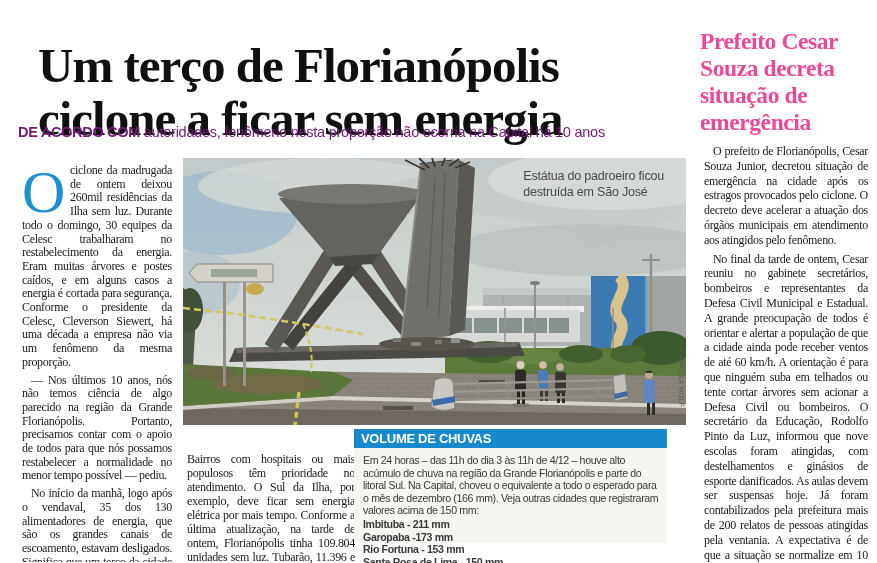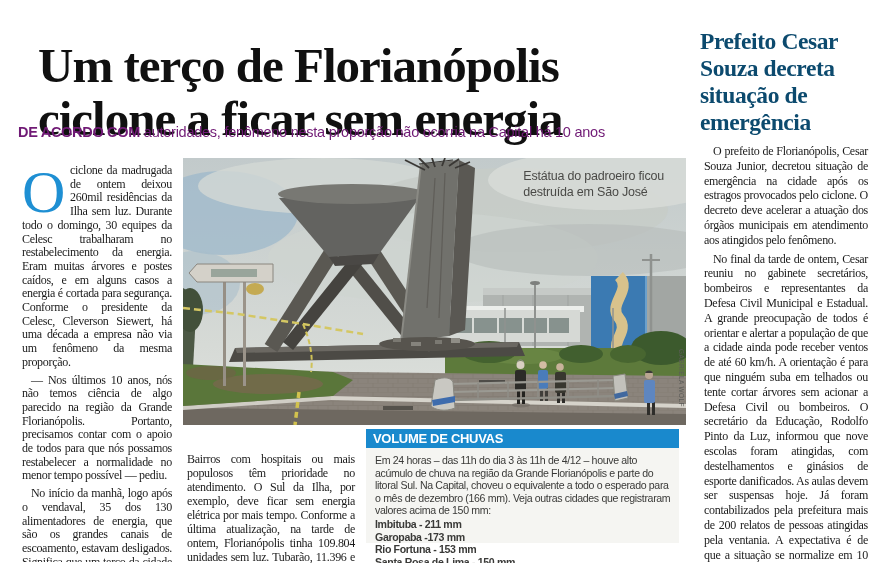--- a/index.html
+++ b/index.html
@@ -26,31 +26,31 @@
   
   .photo{position:absolute;left:183px;top:158px;width:503px;height:267px;overflow:hidden;background:#c9cdca;}
   .photo svg{display:block;width:100%;height:100%;}
   .photo-caption{position:absolute;right:22px;top:10px;text-align:left;
         font:400 12.5px/16px "Liberation Sans",sans-serif;letter-spacing:-0.2px;color:#4a4a47;}
   .photo-credit{position:absolute;right:1px;bottom:18px;
         writing-mode:vertical-rl;font:400 6.5px "Liberation Sans",sans-serif;
         letter-spacing:0.4px;color:#5c5c58;}
 
   
-  .volume-box{position:absolute;left:366px;top:429px;width:313px;height:114px;background:#f5f5f2;}
+  .volume-box{position:absolute;left:354px;top:429px;width:313px;height:114px;background:#f5f5f2;}
   .volume-title{height:19px;background:#1989cd;color:#ffffff;
         font:700 13px/19px "Liberation Sans",sans-serif;letter-spacing:-0.3px;padding-left:7px;}
   .volume-body{padding:6px 8px 0 9px;
         font:400 10.6px/12.6px "Liberation Sans",sans-serif;letter-spacing:-0.35px;color:#3a3a38;}
   .volume-body .intro{margin:0 0 1px 0;}
   .volume-body .reading{margin:0;font-weight:bold;}
 
   
   .side-headline{position:absolute;left:700px;top:8px;width:172px;
-        font:700 23.5px/27px "Liberation Serif",serif;letter-spacing:-0.4px;color:#0c4a6e;}
+        font:700 23.5px/27px "Liberation Serif",serif;letter-spacing:-0.4px;color:#ec4899;}
   .side-body{left:700px;top:140px;width:172px;height:422px;line-height:14.8px;}
 </style>
 </head>
 <body>
 
 <div class="page">
 
   <h1 class="headline"><span>Um terço de Florianópolis</span><br>
       <span>ciclone a ficar sem energia</span></h1>
 

